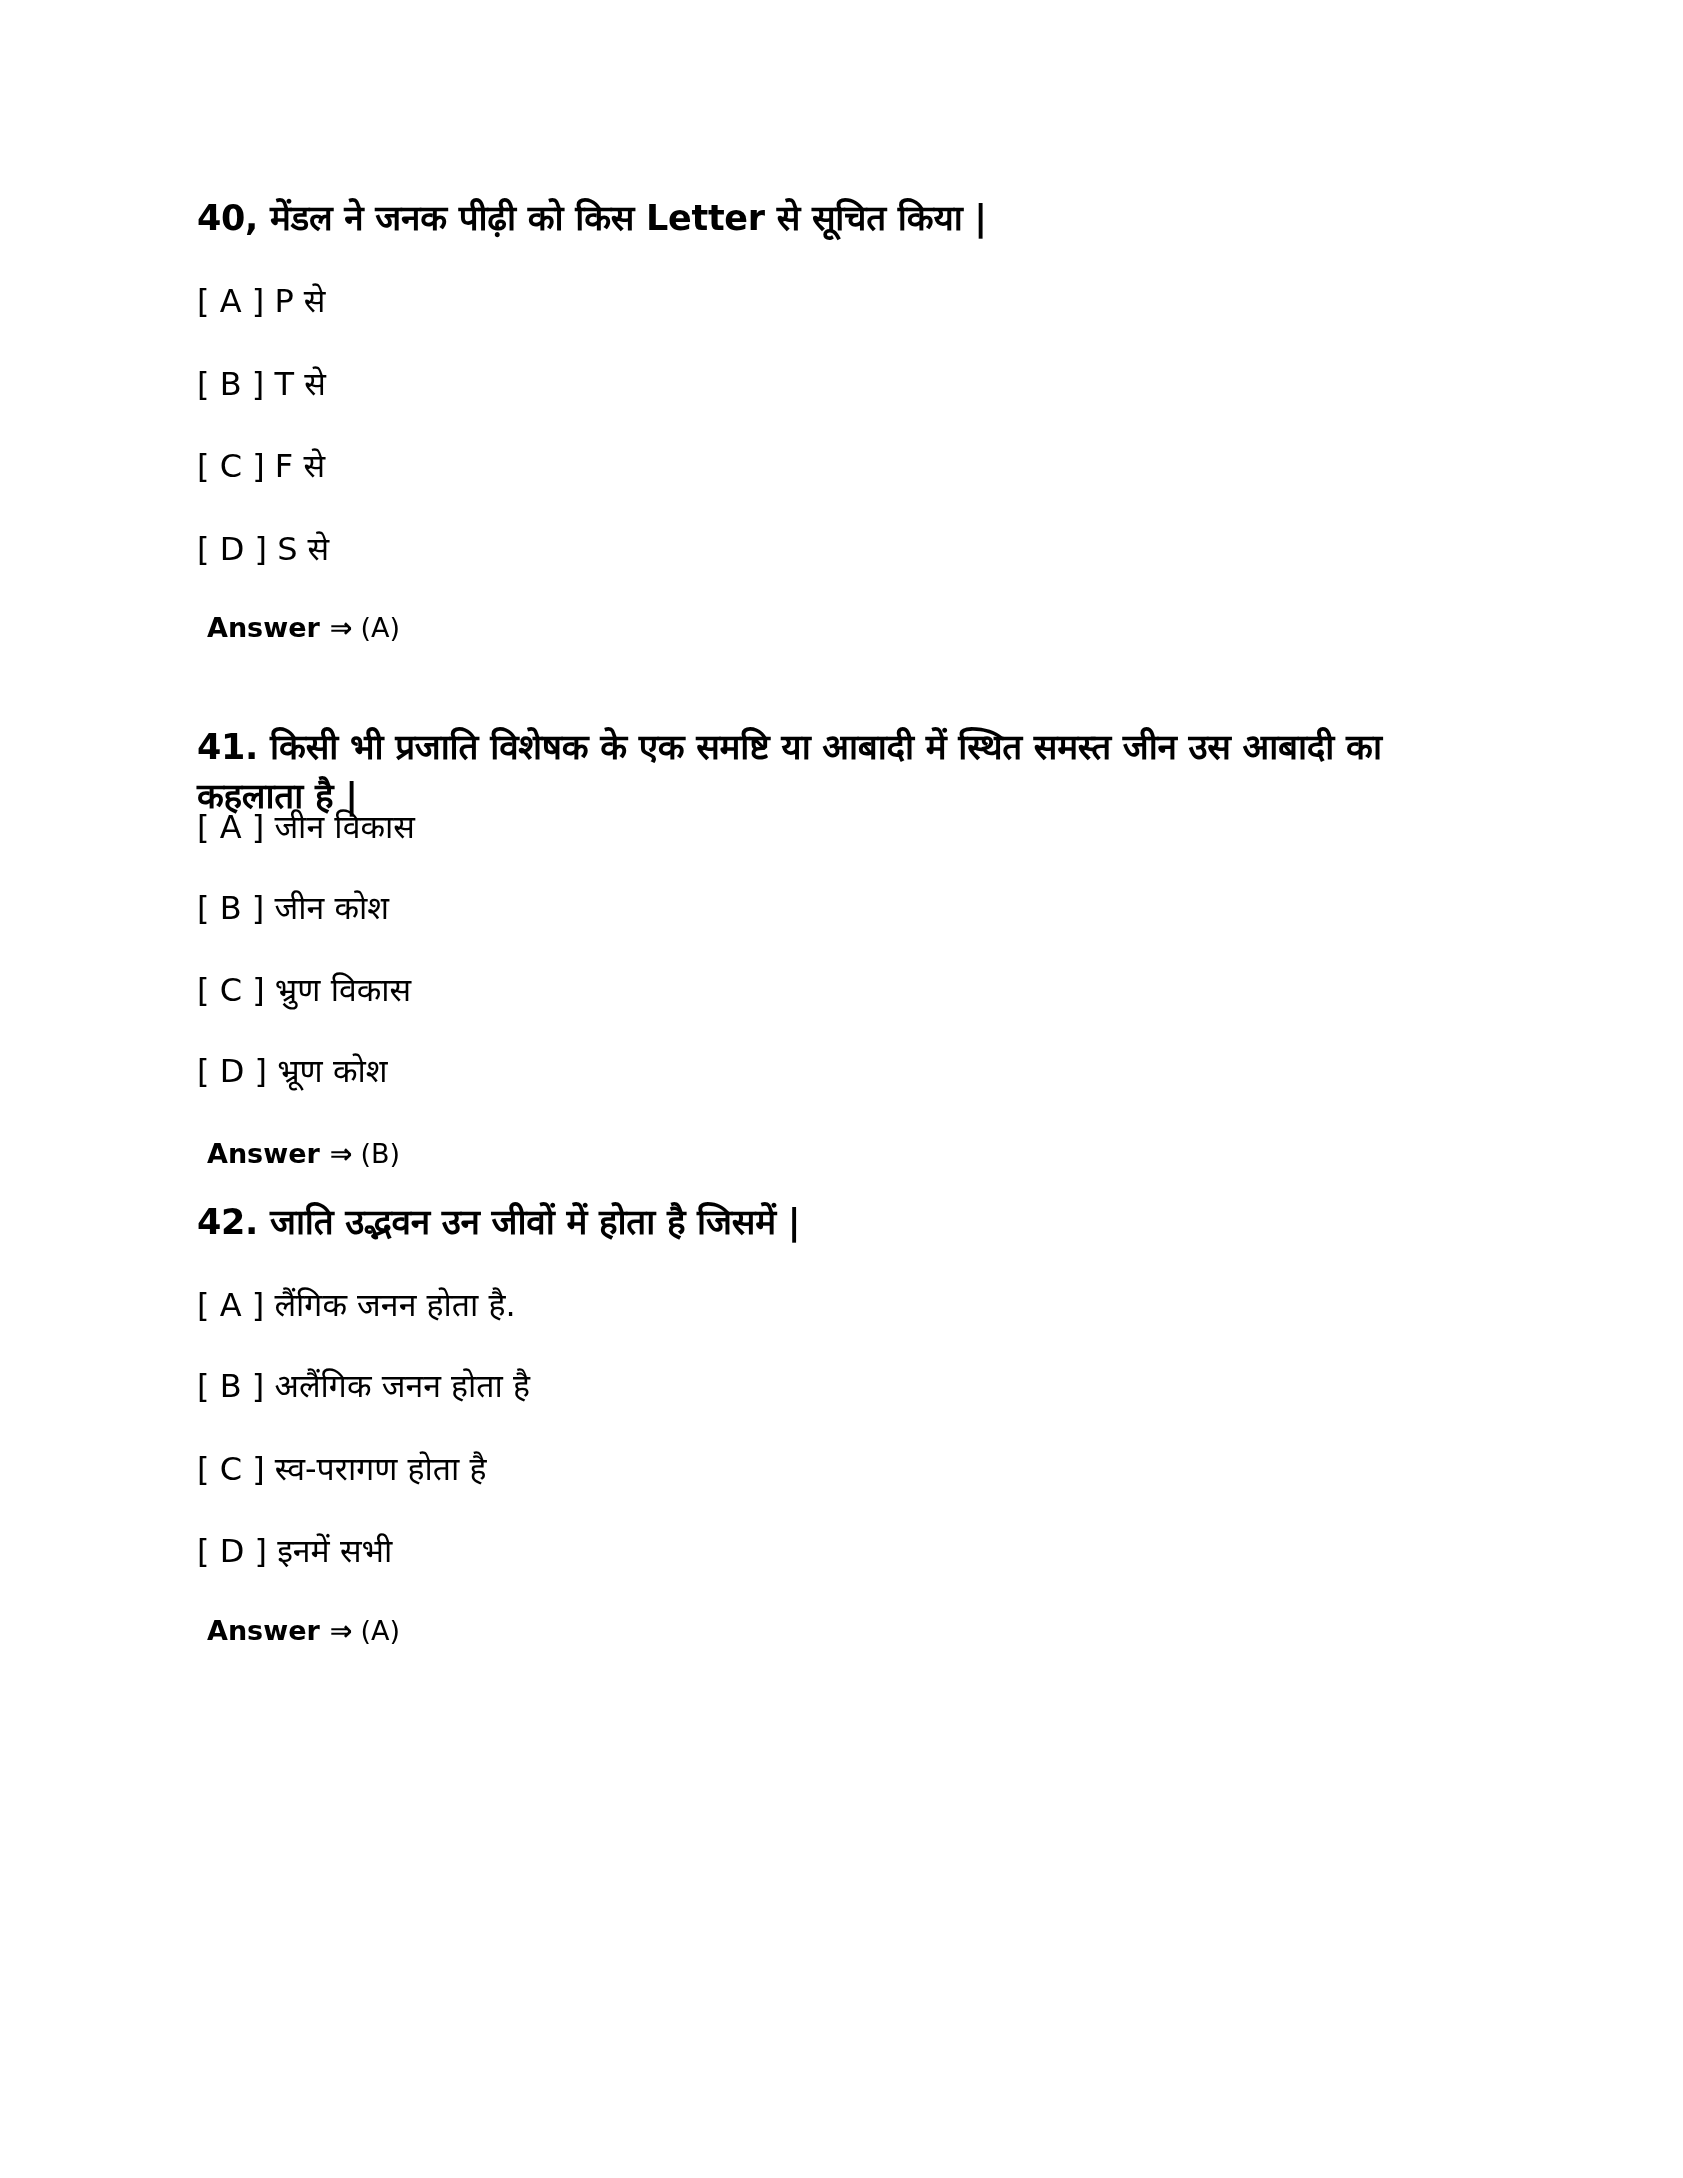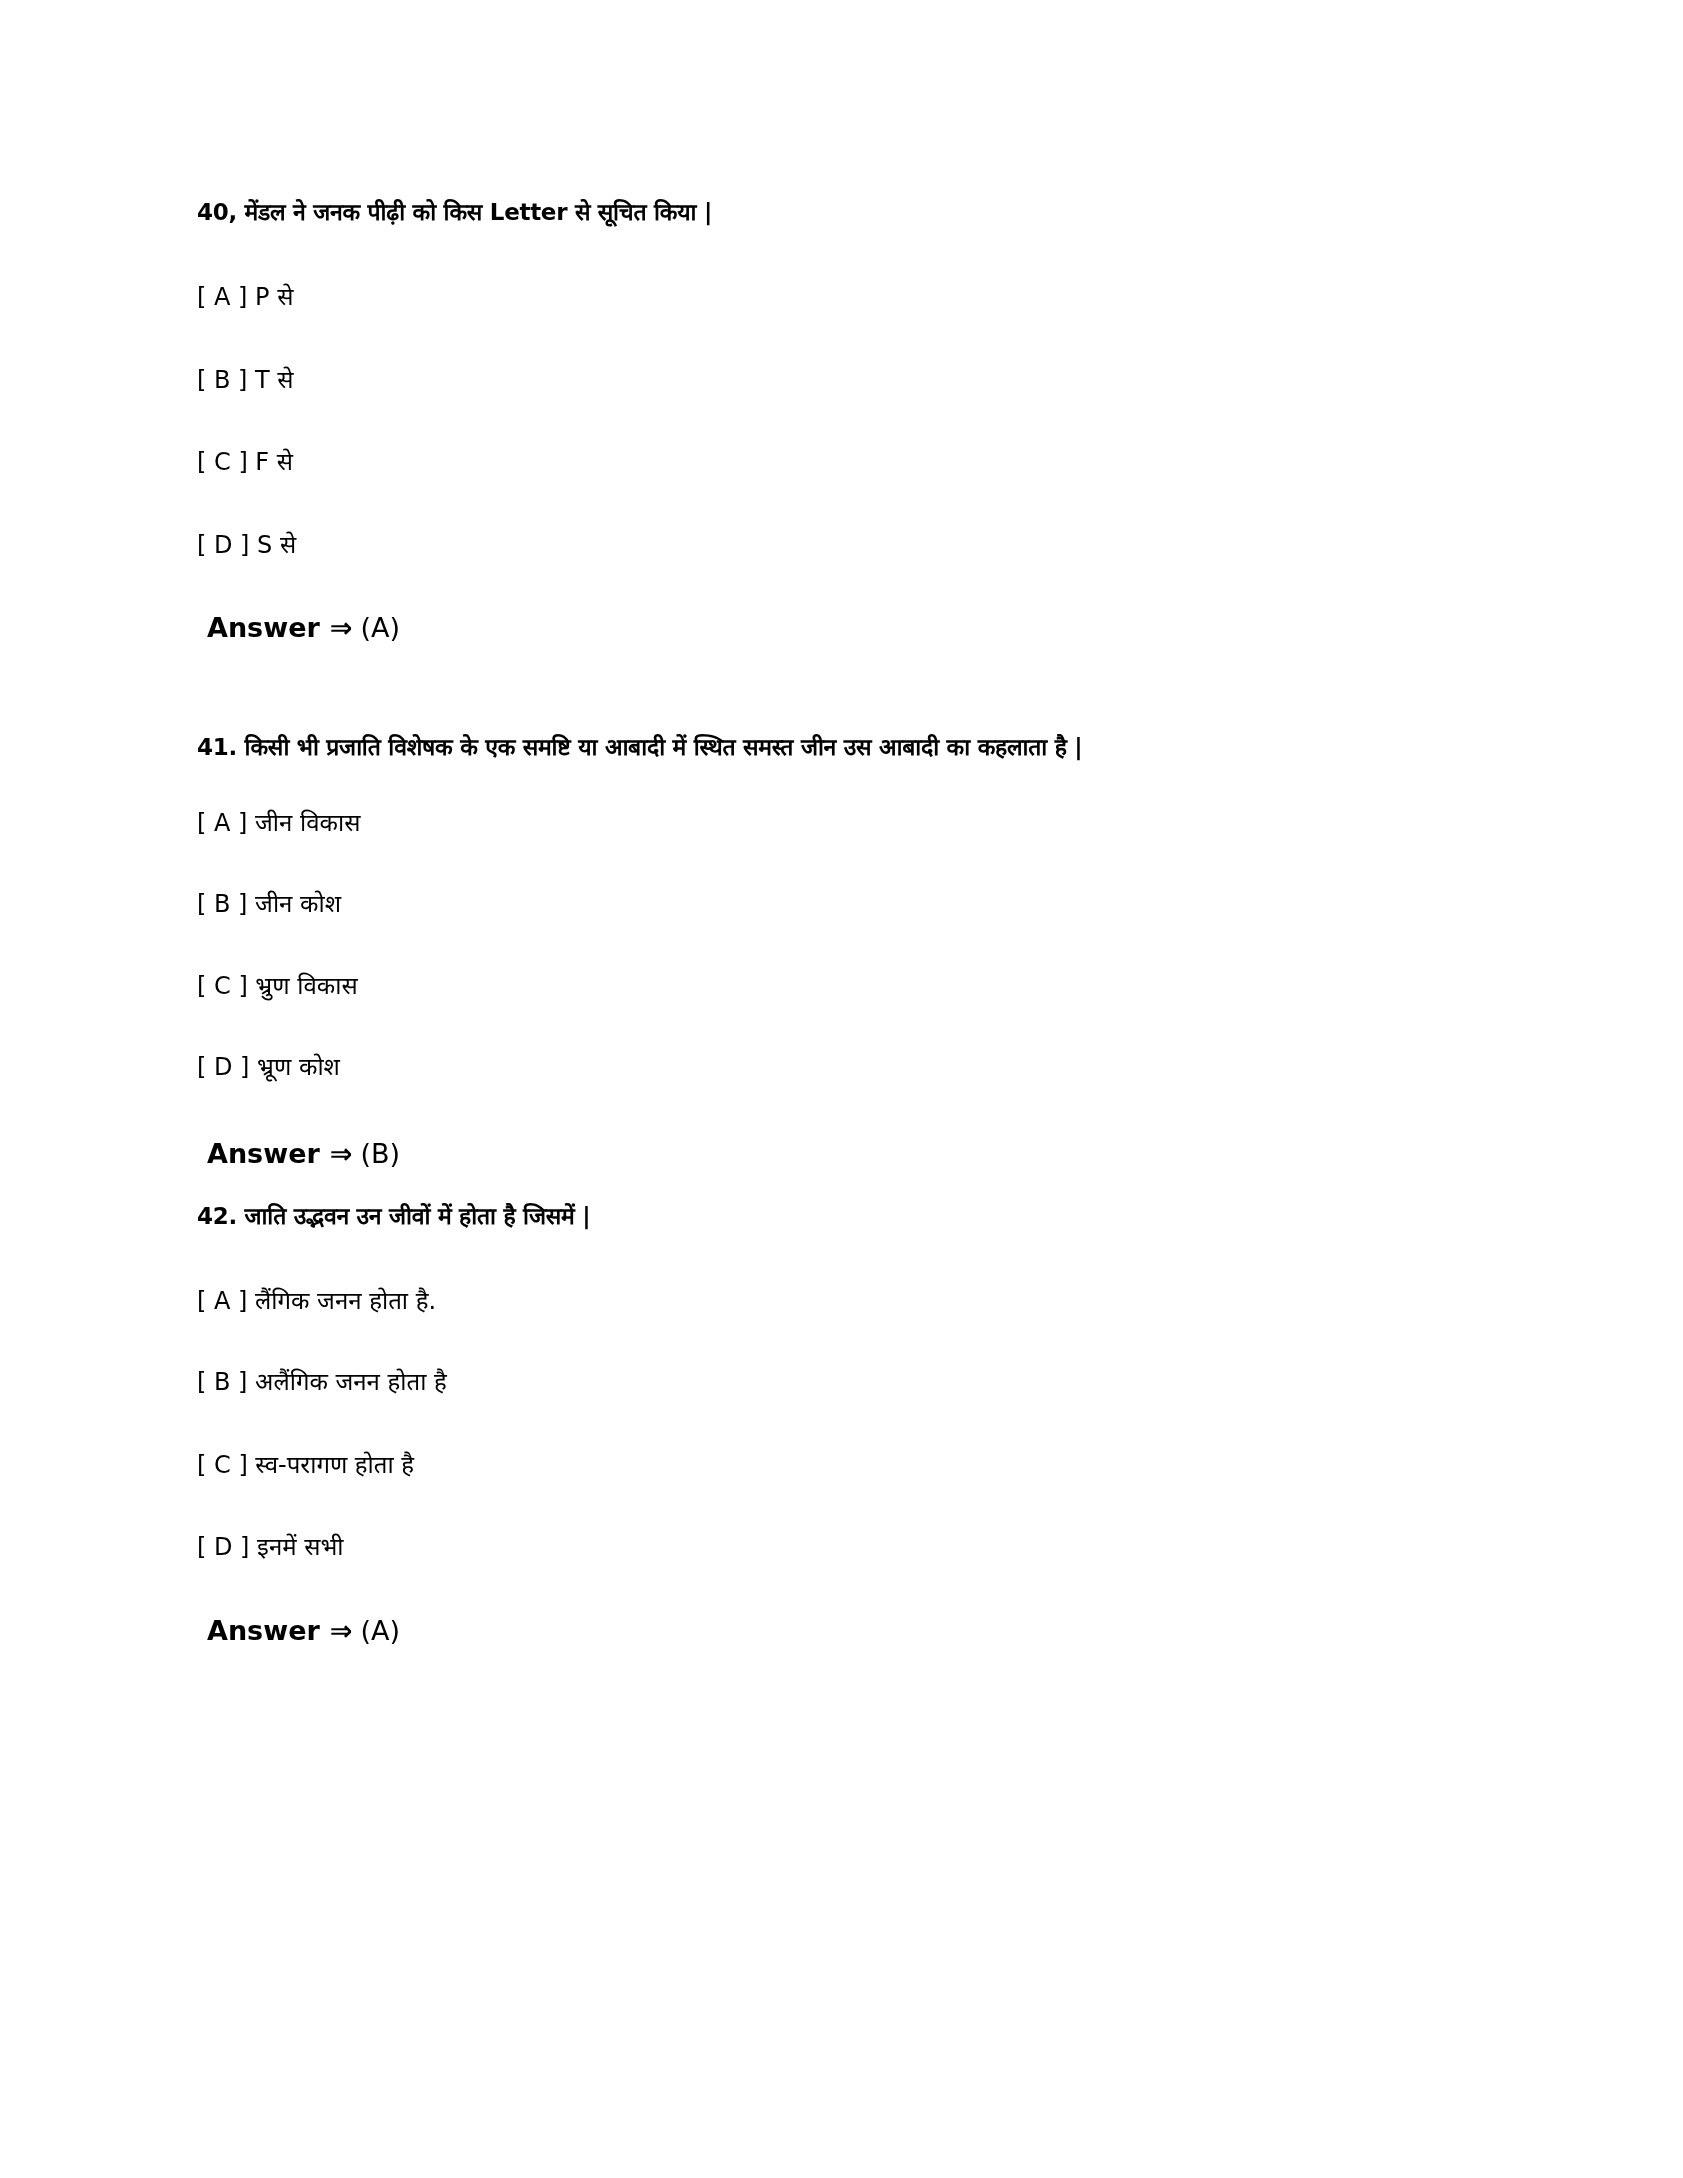--- a/index.html
+++ b/index.html
@@ -16,30 +16,30 @@
       color: #000000;
     }
     .line {
       position: absolute;
       left: 197px;
       white-space: nowrap;
       line-height: 1;
     }
     .q-title {
       font-weight: bold;
-      font-size: 23px;
+      font-size: 35px;
       letter-spacing: -0.3px;
     }
     .q-title.wrap {
       white-space: normal;
       width: 1297px;
       line-height: 49px;
     }
     .option {
-      font-size: 24px;
+      font-size: 32px;
       font-weight: normal;
     }
     .answer {
       left: 207px;
       font-size: 27px;
     }
     .answer .ans-label {
       font-weight: bold;
     }
     .answer .ans-arrow {

